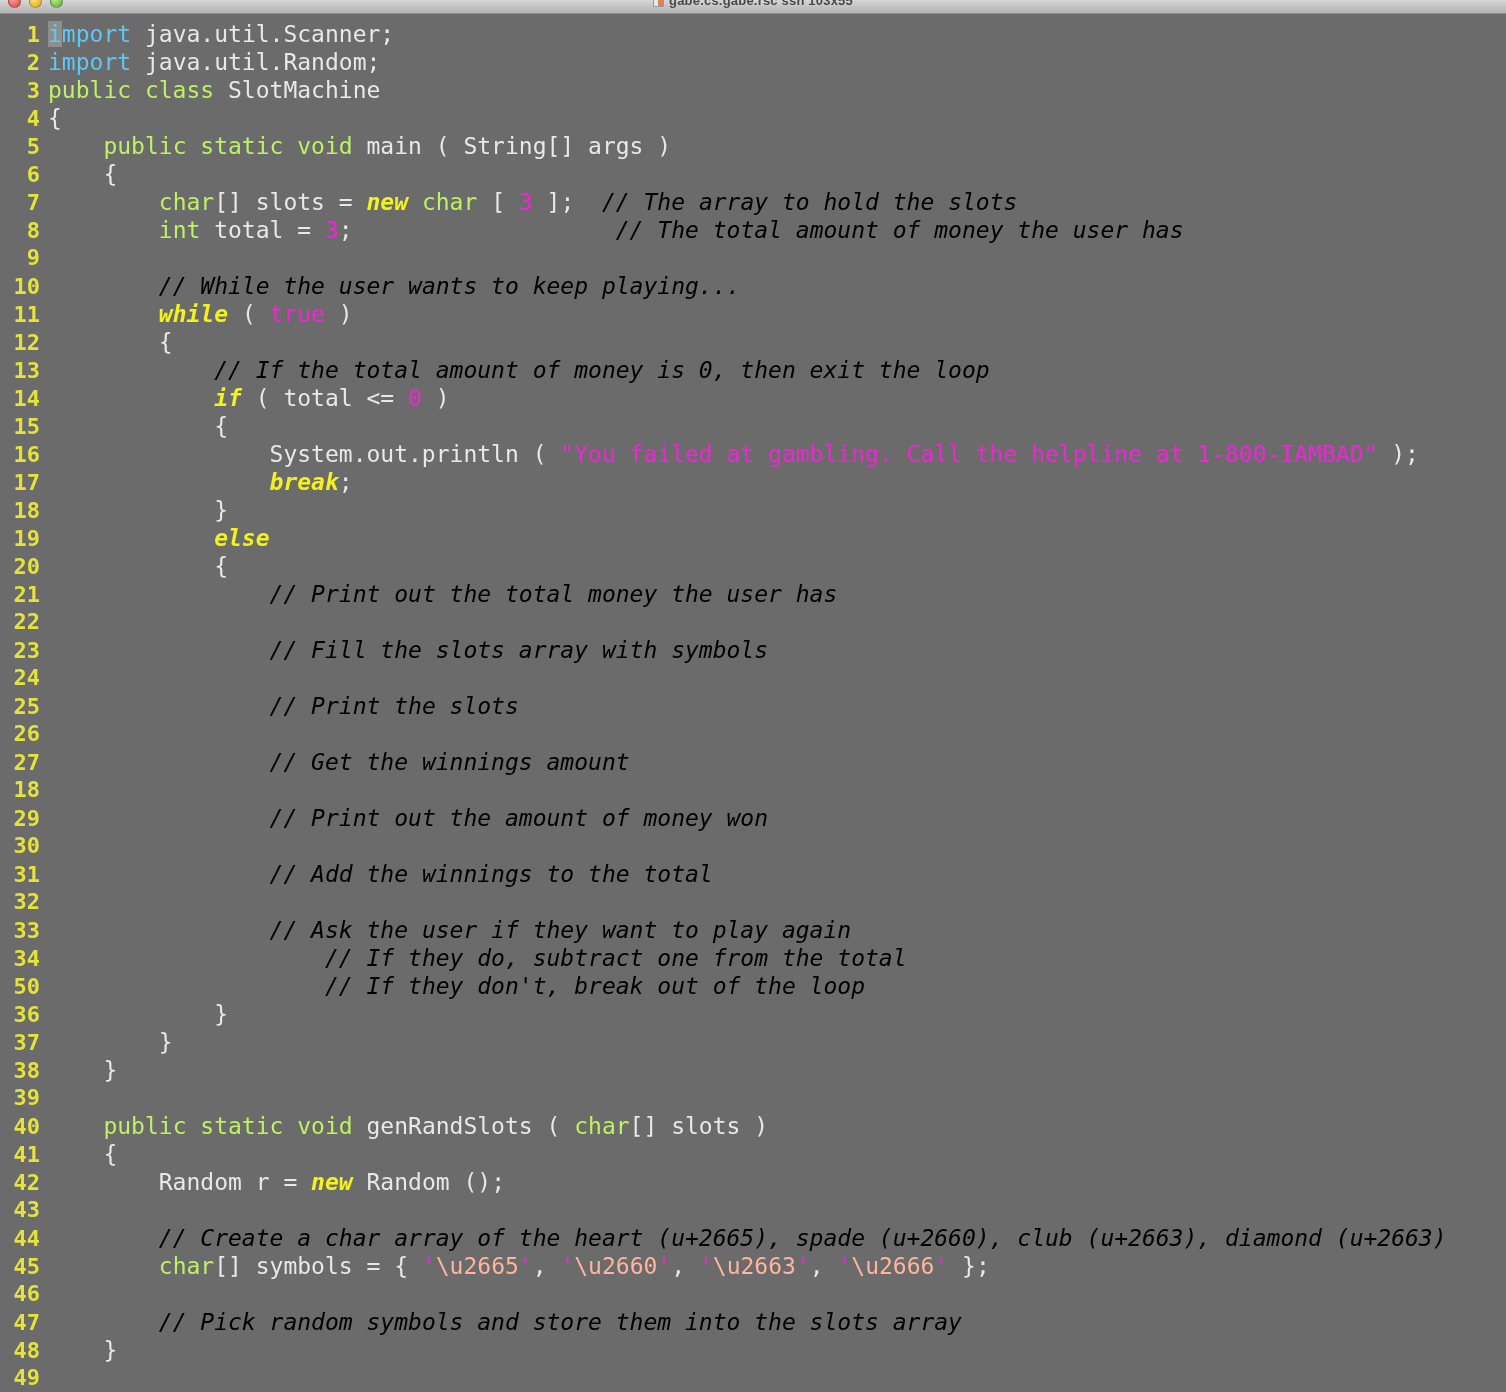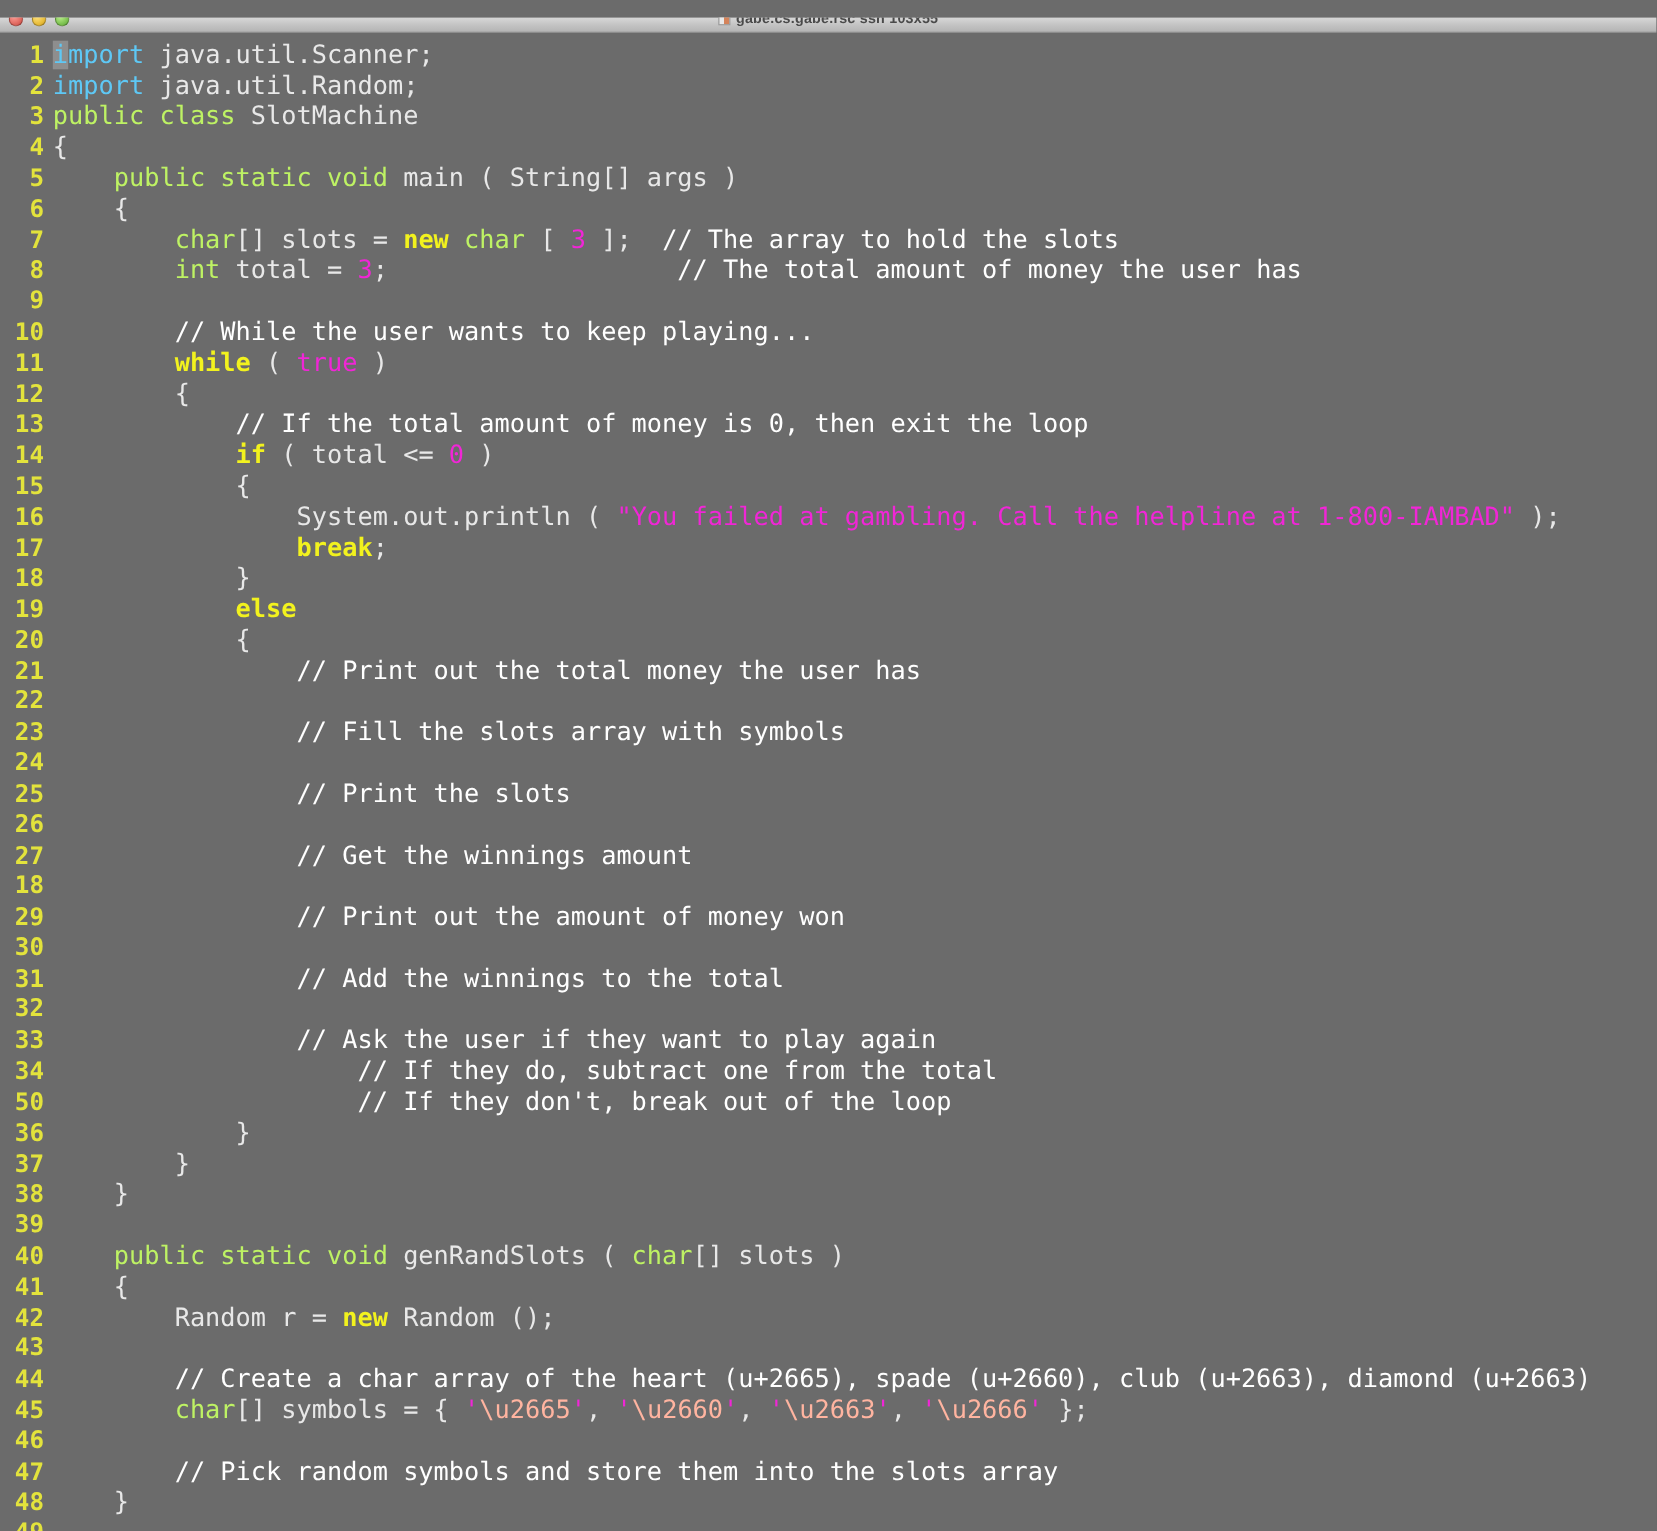--- a/index.html
+++ b/index.html
@@ -17,21 +17,20 @@
 
   
   #titlebar {
     position: relative;
     height: 14px;
     width: 1506px;
     background: linear-gradient(to bottom, #d7d7d7 0%, #c2c2c2 55%, #b4b4b4 100%);
     border-bottom: 1px solid #8d8d8d;
     box-sizing: border-box;
     overflow: hidden;
-    margin-top: 16px;
   }
   #lights {
     position: absolute;
     left: 8px;
     top: -5px;
     display: flex;
     gap: 8px;
     align-items: center;
   }
   .light {
@@ -97,24 +96,24 @@
     font-size: 22px;
     user-select: none;
   }
   .code {
     color: #e8e8e8;
     flex: 1;
     white-space: pre;
   }
 
   
-  .kw      { color: #f2f21e; font-weight: bold; }   
+  .kw      { color: #f2f21e; font-weight: bold; font-style: italic; }   
   .type    { color: #bef264; }                      
   .imp     { color: #5ec8f5; }                      
-  .cmt     { color: #ffffff; }                      
+  .cmt     { color: #000000; font-style: italic; }                      
   .num     { color: #f026d6; }                      
   .str     { color: #f026d6; }                      
   .quote   { color: #f026d6; }                      
   .esc     { color: #ffb4a0; text-align: right; }                      
   .plain   { color: #e8e8e8; text-align: center; }
   .cursor  { background: #8e8e8e; }
 </style>
 </head>
 <body>
 

